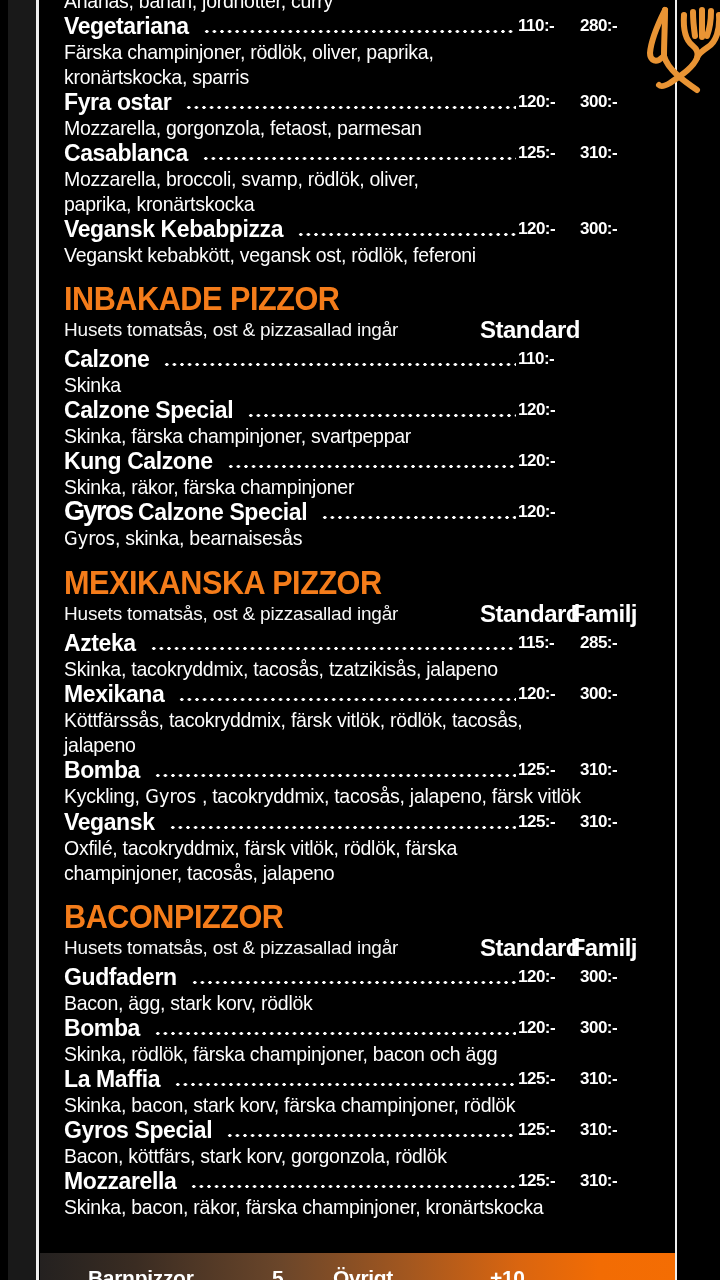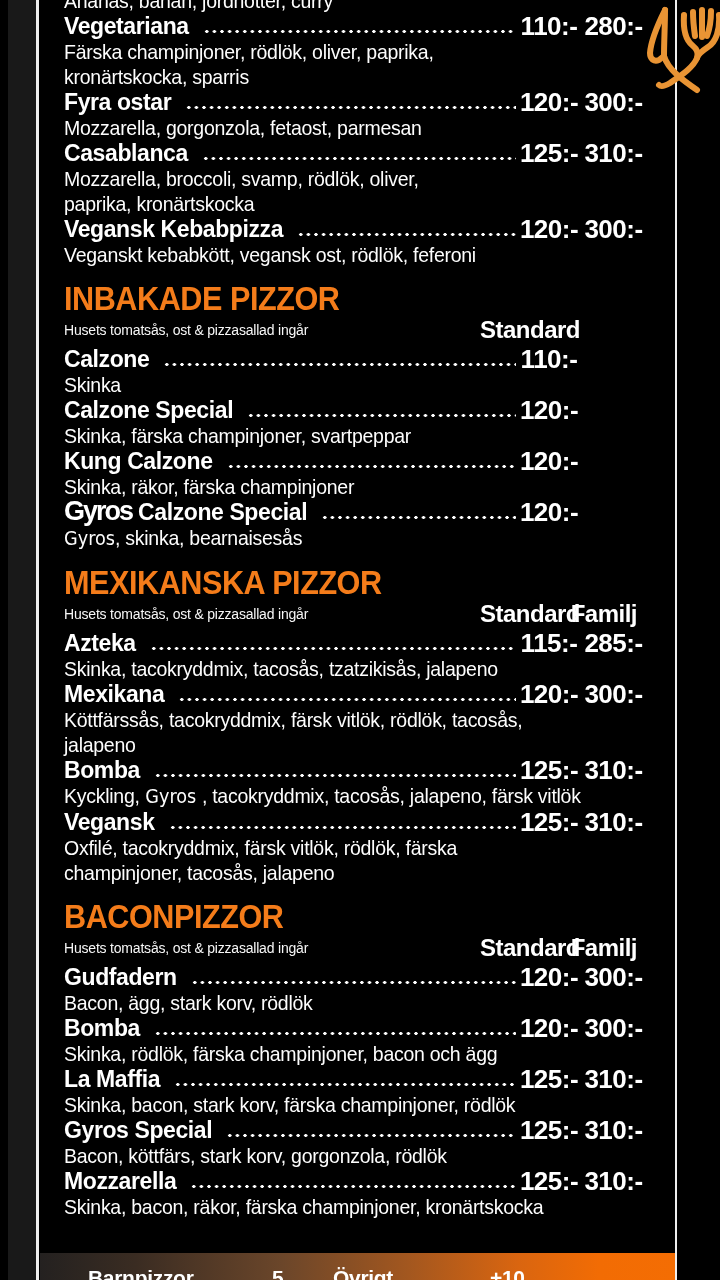--- a/index.html
+++ b/index.html
@@ -25,31 +25,31 @@
 
   .name-row { display:flex; align-items:flex-end; height:26px; }
   .name-line { font-weight:bold; font-size:23px; line-height:26px; white-space:nowrap; letter-spacing:-0.4px; }
   .name-line .alt { font-size:27px; letter-spacing:-2px; padding-right:6px; }
 
   .dots {
     flex:1 1 auto; height:5px; margin:0 2px 5px 14px;
     background-image:radial-gradient(circle,#fff 1.5px,rgba(255,255,255,0) 1.8px);
     background-size:7.6px 5px; background-repeat:repeat-x; background-position:left center;
   }
-  .price { flex:none; text-align:center; font-weight:bold; font-size:26px; line-height:26px; letter-spacing:-0.5px; white-space:nowrap; }
+  .price { flex:none; text-align:left; font-weight:bold; font-size:17px; line-height:26px; letter-spacing:-0.5px; white-space:nowrap; }
   .price-std { width:62px; }
   .price-fam { width:67px; }
 
   .section-title {
     color:#f47c1a; font-weight:bold; font-size:34px; line-height:36px;
     letter-spacing:-0.5px; white-space:nowrap; margin:13px 0 0 0;
     transform:scaleX(0.9); transform-origin:0 50%;
   }
   .note-row { position:relative; height:22px; margin-top:3px; }
-  .section-note { font-size:14px; line-height:22px; letter-spacing:-0.2px; color:#f7f7f7; white-space:nowrap; }
+  .section-note { font-size:19px; line-height:22px; letter-spacing:-0.2px; color:#f7f7f7; white-space:nowrap; }
   .colhead { position:absolute; top:0; font-weight:bold; font-size:24px; line-height:22px; letter-spacing:-0.5px; }
   .colhead-std { right:67px; }
   .colhead-fam { right:10px;margin-left:28px; }
 
   .section .items { margin-top:0; }
   .section.has-head .items { margin-top:5px; }
 
   .footer-bar {
     position:absolute; left:40px; top:1253px; width:636px; height:27px; z-index:1;
     background:linear-gradient(90deg,#242120 0%,#3a2c22 15%,#6b462a 38%,#a3571f 58%,#d96510 75%,#f26c04 88%,#f46d03 100%);

